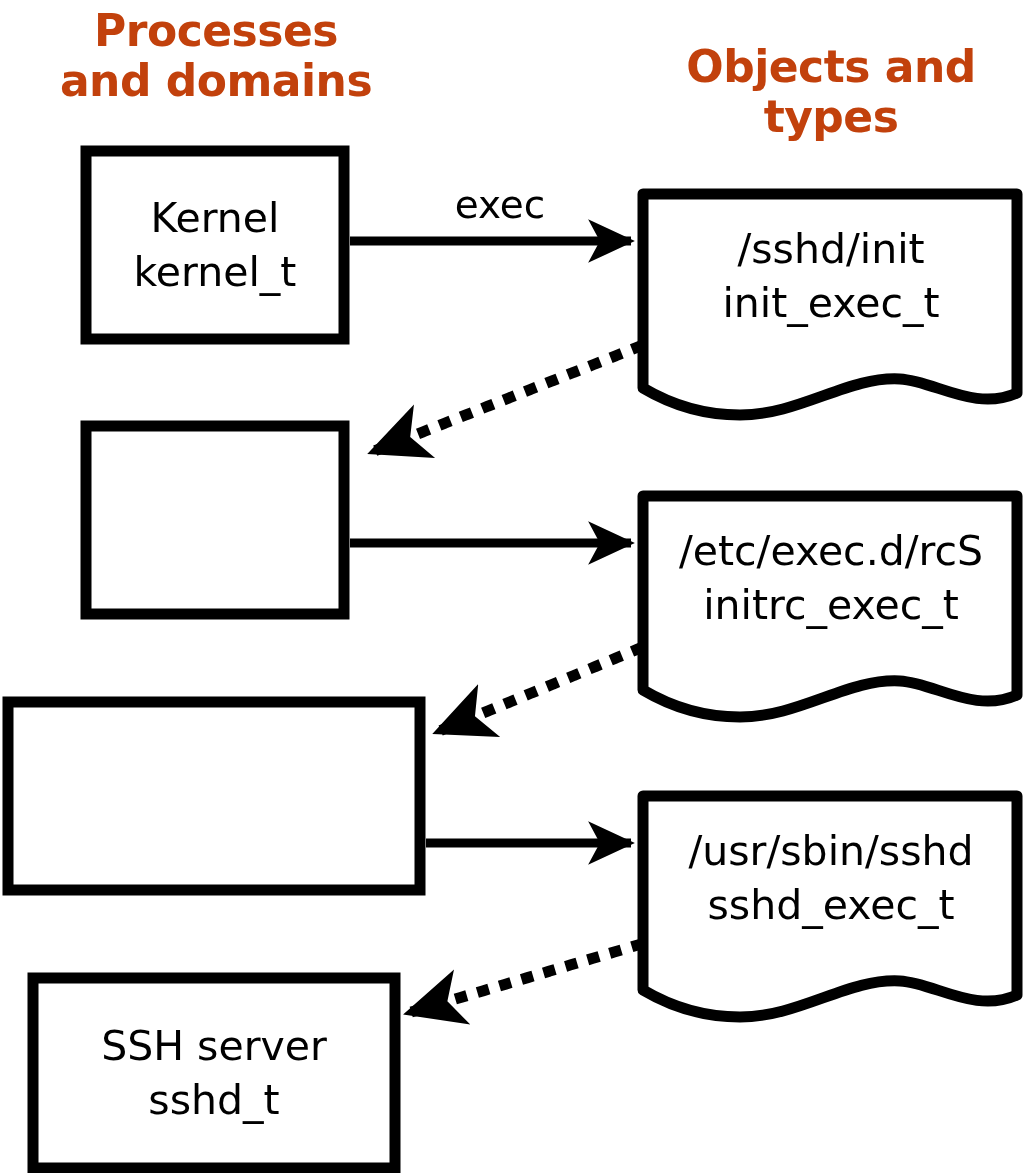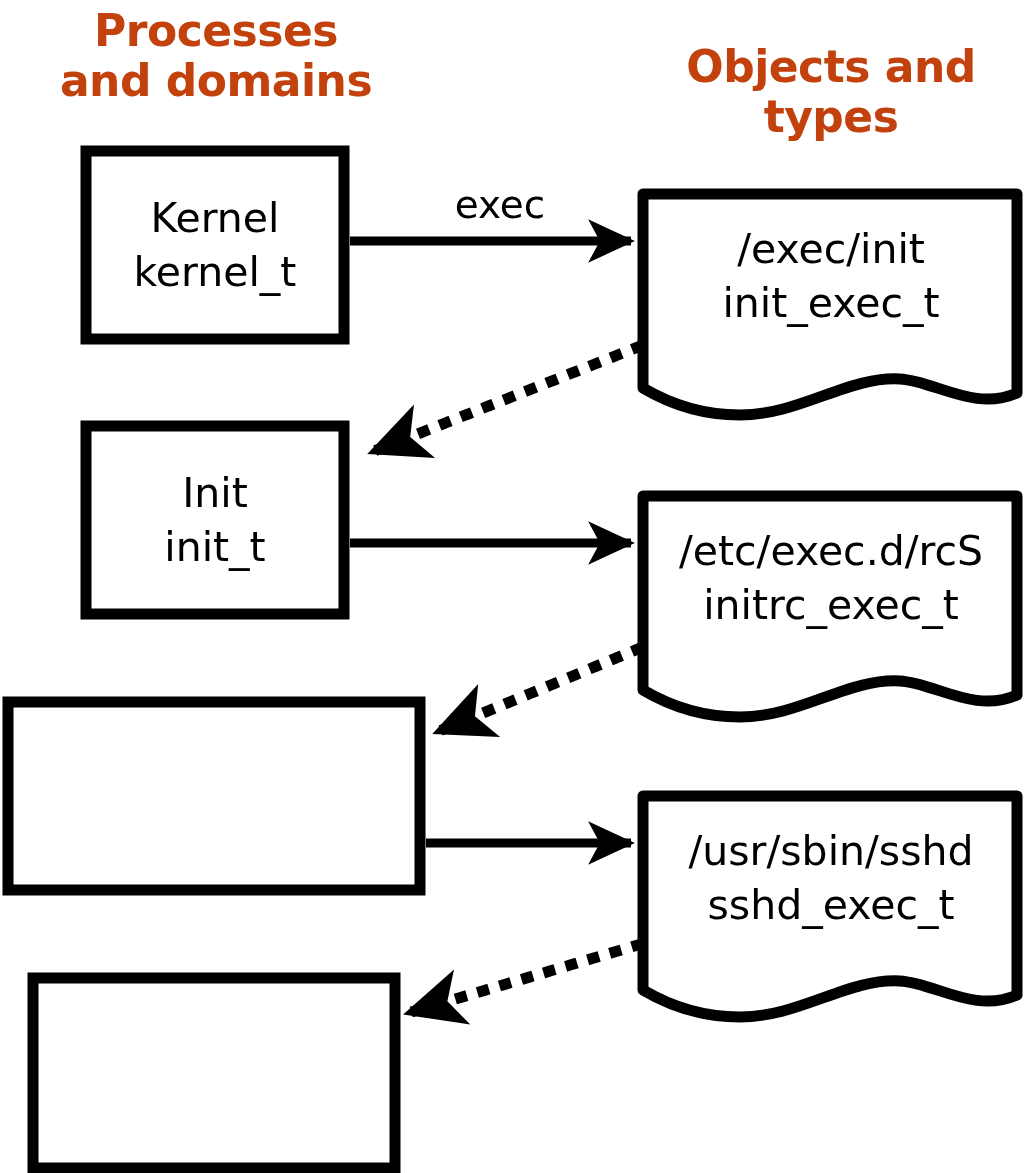--- a/index.html
+++ b/index.html
@@ -122,26 +122,26 @@
 
   <div class="col-header" id="header-left">Processes
 and domains</div>
 
   <div class="col-header" id="header-right">Objects and
 types</div>
 
   <div class="node-label" style="left:86px; top:191px; width:258px;">Kernel
 kernel_t</div>
 
-  <div class="node-label" style="left:86px; top:466px; width:258px;">Init
-init_t</div>
 
 
+  <div class="node-label" style="left:33px; top:1019px; width:362px;">SSH server
+sshd_t</div>
 
-  <div class="node-label" style="left:645px; top:222px; width:372px;">/exec/init
+  <div class="node-label" style="left:645px; top:222px; width:372px;">/sshd/init
 init_exec_t</div>
 
   <div class="node-label" style="left:645px; top:524px; width:372px;">/etc/exec.d/rcS
 initrc_exec_t</div>
 
   <div class="node-label" style="left:645px; top:824px; width:372px;">/usr/sbin/sshd
 sshd_exec_t</div>
 
   <div class="edge-label" style="left:390px; top:182px; width:220px;">exec</div>
 

